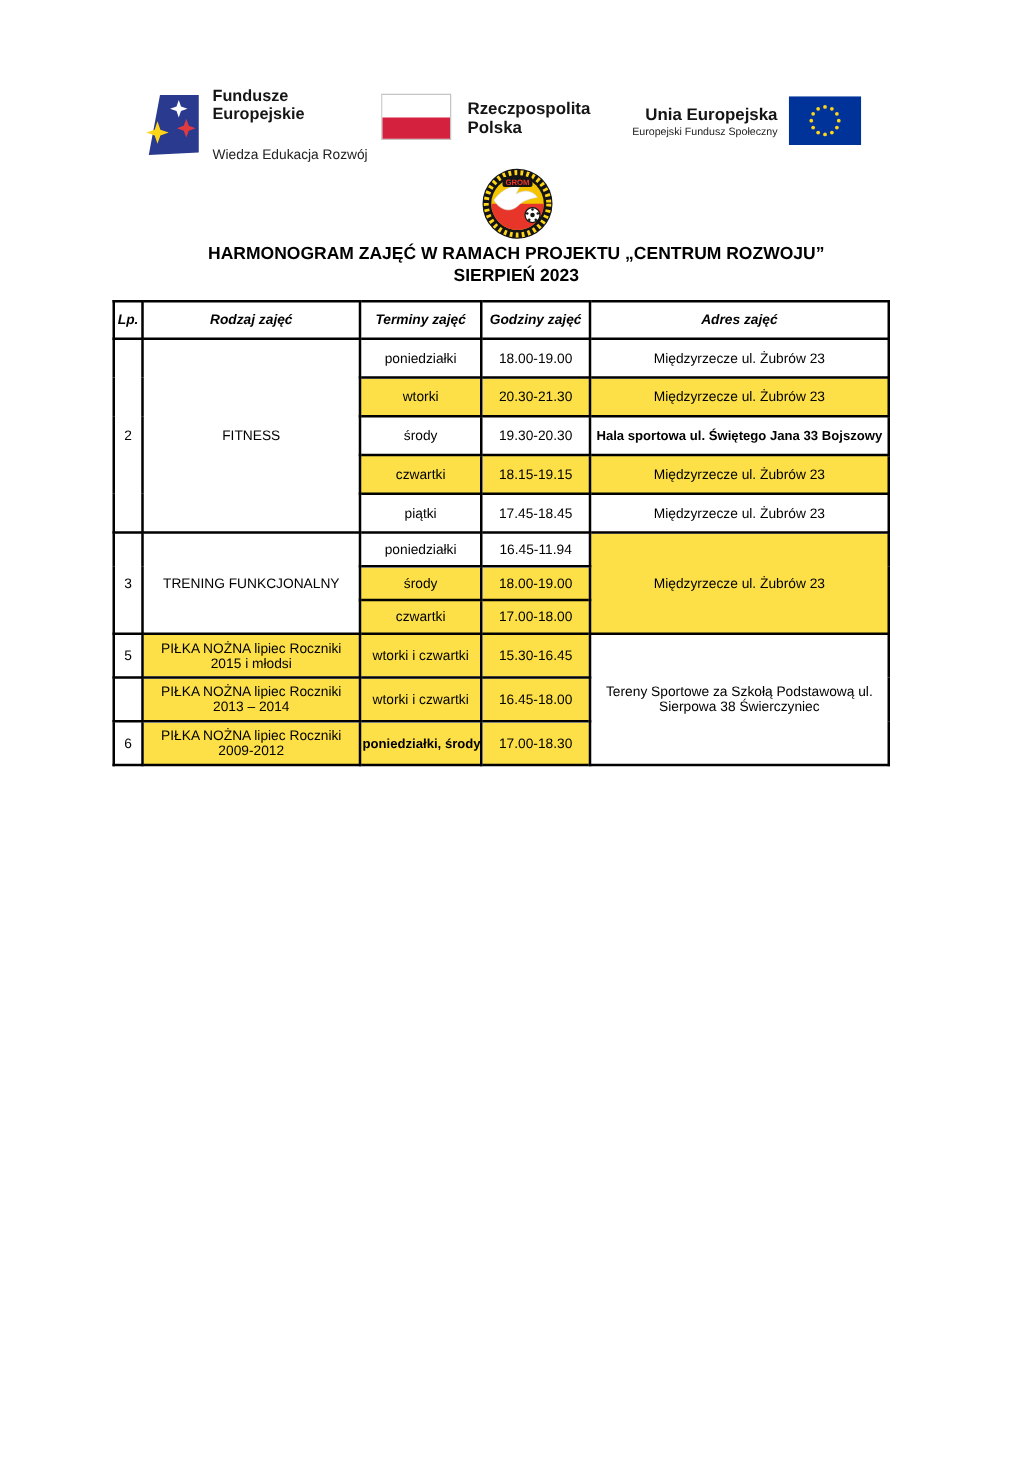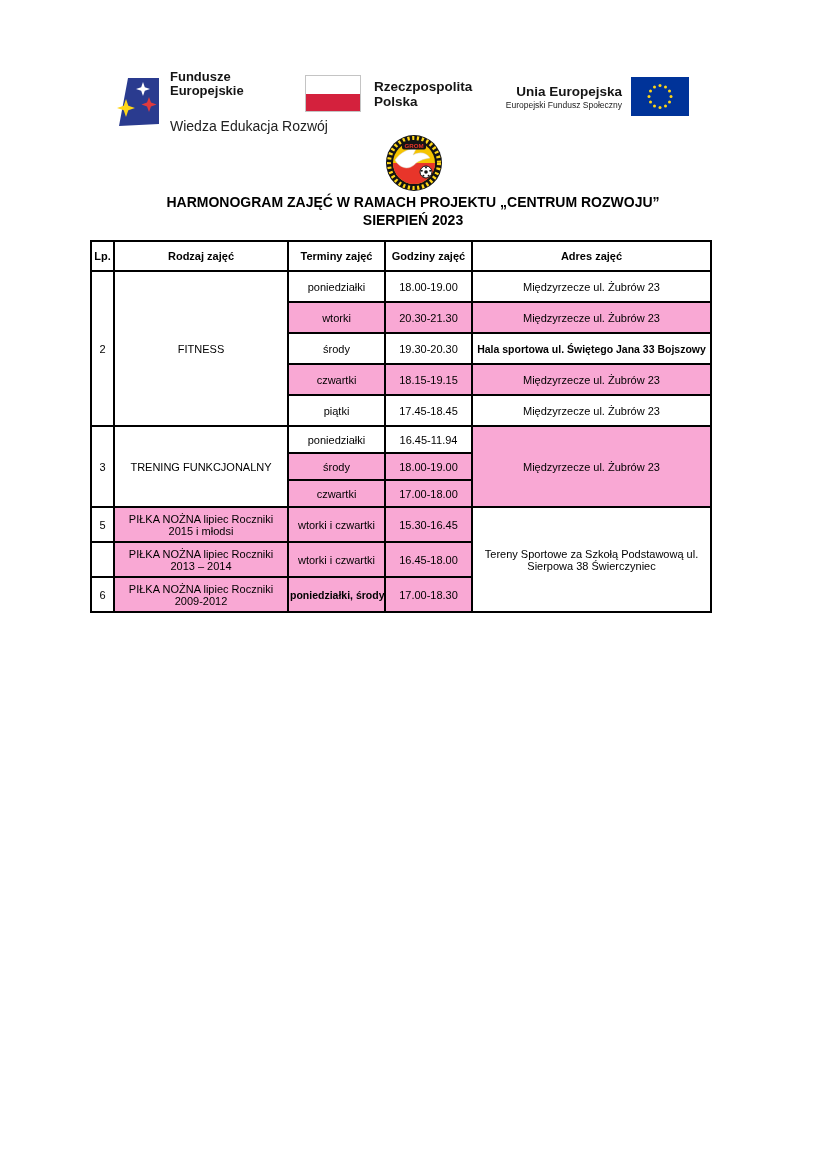--- a/index.html
+++ b/index.html
@@ -3,21 +3,21 @@
 <meta charset="utf-8">
 <style>
   html,body{margin:0;padding:0;background:#fff;}
   body{width:826px;height:1169px;position:relative;font-family:"Liberation Sans",sans-serif;color:#000;}
   .abs{position:absolute;}
 
   
   .logo-group{display:flex;align-items:center;}
   .fe-group{left:116px;top:70px;gap:8px;}
   .fe-text .t1{font-weight:bold;font-size:13px;line-height:14px;color:#151515;}
-  .fe-text .sub{font-size:14px;color:#222;margin-top:20px;}
+  .fe-text .sub{font-size:11px;color:#222;margin-top:20px;}
   .pl-group{left:305px;top:75px;gap:13px;}
   .pl-flag{width:56px;height:37px;border:1px solid #c4c4c4;box-sizing:border-box;}
   .pl-flag .w{height:50%;background:#fff;}
   .pl-flag .r{height:50%;background:#d4213d;}
   .pl-text{font-weight:bold;font-size:13.5px;line-height:15px;color:#151515;}
   .eu-group{left:488px;top:77px;gap:9px;}
   .eu-text{text-align:right;width:134px;}
   .eu-text .t1{font-weight:bold;font-size:13.5px;line-height:15px;color:#151515;}
   .eu-text .sub{font-size:8.5px;color:#222;margin-top:1px;}
 
@@ -26,22 +26,22 @@
 
   
   .title{top:193px;left:0;width:100%;text-align:center;
          font-weight:bold;font-size:14px;line-height:18px;}
 
   
   .sched{left:90px;top:240px;}
   table{border-collapse:collapse;table-layout:fixed;width:620px;}
   td,th{border:2px solid #000;text-align:center;vertical-align:middle;
         font-size:11px;padding:0 2px;overflow:hidden;background:#fff;}
-  th{font-weight:bold;height:28px;}
-  .green{background:#f9a8d4;}
+  th{font-style:italic;font-weight:bold;height:28px;}
+  .green{background:#fde047;}
   .r-fit td{height:29px;}
   .r-tre td{height:25px;}
   .r-pil td{height:33px;}
   .tight{font-size:10.5px;white-space:nowrap;padding:0 1px;font-weight:bold;}
   .c-lp{width:23px;} .c-rodzaj{width:174px;} .c-terminy{width:97px;}
   .c-godziny{width:87px;} .c-adres{width:239px;}
 </style>
 </head>
 <body>
 

